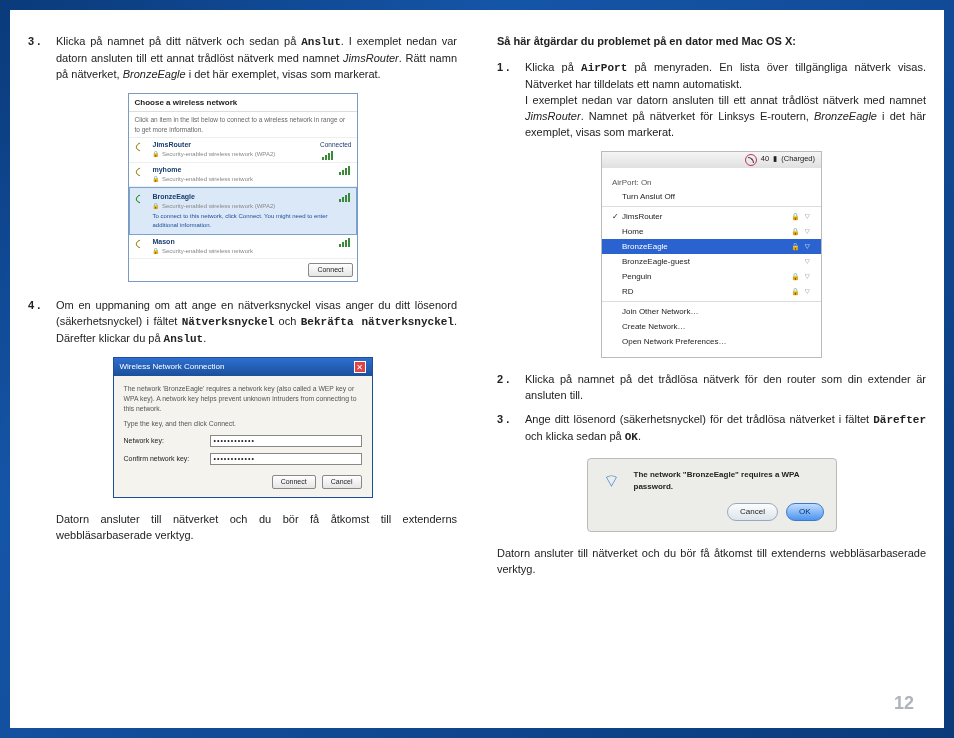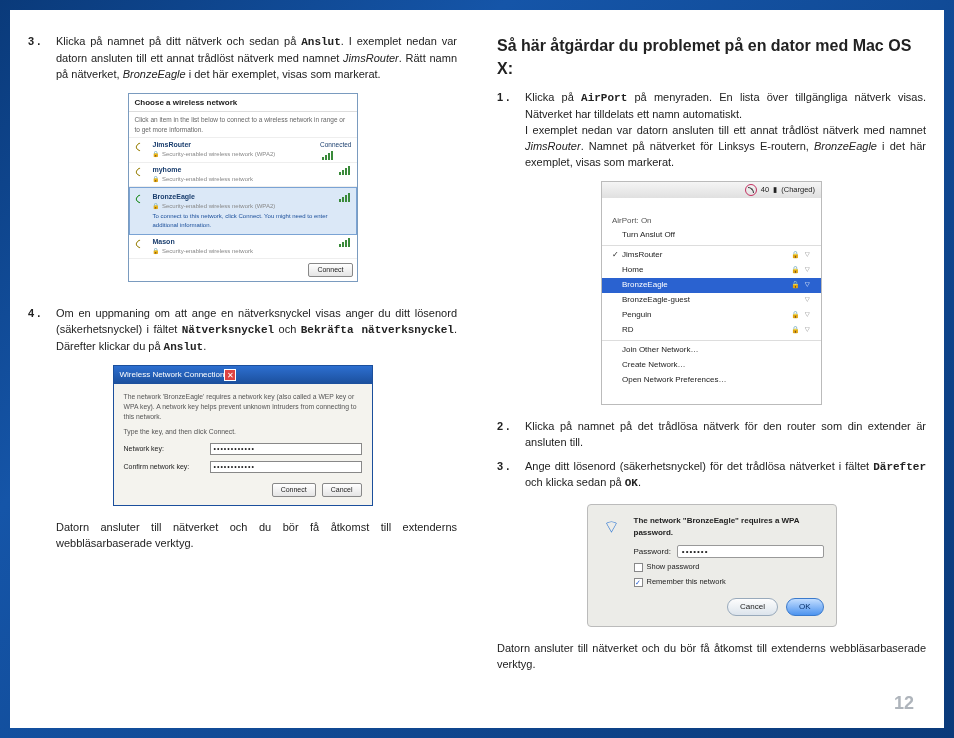--- a/index.html
+++ b/index.html
@@ -14,26 +14,26 @@
     background: linear-gradient(to bottom, #2a5c9a 0%, #1a4780 100%);
     color: #fff; height: 30px; display: flex; justify-content: space-between; align-items: center;
     padding: 0 22px; font-size: 14px;
   }
   .content { flex: 1; display: flex; padding: 24px 18px 0 18px; gap: 40px; font-size: 11px; line-height: 1.45; color: #222; position: relative; }
   .col { flex: 1; min-width: 0; }
   .step { display: flex; margin-bottom: 8px; text-align: justify; }
   .step-num { font-weight: 700; width: 28px; flex-shrink: 0; }
   .step-body { flex: 1; }
   .step-body .indent { }
-  .sub-heading { font-weight: 700; font-size: 16px; margin-bottom: 10px; }
+  .sub-heading { font-weight: 700; font-size: 11px; margin-bottom: 10px; }
   .after-fig { margin-top: 8px; padding-left: 28px; text-align: justify; }
   .b { font-weight: 700; font-family: Liberation Mono, monospace; } .i { font-style: italic; }
 
   
-  .fig1 { width: 230px; margin: 10px auto 24px; border: 1px solid #7a9bbf; font-size: 7px; background: #fff; }
+  .fig1 { width: 230px; margin: 10px auto 16px; border: 1px solid #7a9bbf; font-size: 7px; background: #fff; }
   .fig1-title { background: #fff; padding: 3px 6px; font-size: 8px; font-weight: 600; border-bottom: 1px solid #ddd; }
   .fig1-hint { padding: 3px 6px; font-size: 6.5px; color: #666; border-bottom: 1px solid #eee; }
   .fig1-item { display: flex; align-items: flex-start; padding: 2px 5px; border-bottom: 1px solid #eee; gap: 5px; }
   .fig1-item.selected { background: #dbe8f7; border: 1px solid #7aa3d4; padding: 4px 4px; margin: 0; }
   .sigicon { width: 14px; height: 12px; flex-shrink: 0; position: relative; }
   .sigicon::before {
     content: ""; position: absolute; bottom: 1px; left: 2px; width: 6px; height: 6px;
     border: 1.2px solid #9c8510; border-radius: 50%; border-top-color: transparent; border-right-color: transparent;
     transform: rotate(45deg);
   }
@@ -45,35 +45,35 @@
   .fig1-conn { color: #1a3e6e; font-size: 6.5px; }
   .bars { width: 14px; height: 10px; display: flex; gap: 1px; align-items: flex-end; justify-content: center; flex-shrink: 0; }
   .bars span { width: 2px; background: #3a8a3a; display: block; }
   .bars span:nth-child(1){height:3px}.bars span:nth-child(2){height:5px}.bars span:nth-child(3){height:7px}.bars span:nth-child(4){height:9px}
   .fig1-selmsg { color: #1a4e9a; font-size: 6px; margin-top: 2px; }
   .fig1-foot { display: flex; justify-content: flex-end; padding: 4px; }
   .winbtn { font-size: 7px; padding: 1px 8px; border: 1px solid #888; background: linear-gradient(#fff,#e5e5e5); border-radius: 2px; }
 
   
   .fig2 { width: 260px; margin: 10px auto 14px; border: 1px solid #1b4f9c; font-size: 7.5px; background: #f4f3ee; }
-  .fig2-tb { background: linear-gradient(#2d6fd0,#1b4f9c); color: #fff; font-size: 8px; padding: 3px 6px; display: flex; }
+  .fig2-tb { background: linear-gradient(#2d6fd0,#1b4f9c); color: #fff; font-size: 8px; padding: 3px 6px; display: flex; justify-content: space-between; }
   .fig2-x { background: #d44; width: 12px; height: 12px; display: flex; align-items: center; justify-content: center; font-size: 8px; border: 1px solid #fff; }
   .fig2-body { padding: 8px 10px; }
   .fig2-msg { font-size: 6.8px; color: #555; }
   .fig2-row { display: flex; align-items: center; margin-top: 6px; gap: 6px; }
   .fig2-row .lbl { width: 80px; font-size: 7px; }
   .fig2-row .inp { flex: 1; border: 1px solid #888; background: #fff; height: 12px; padding: 0 3px; font-size: 7px; letter-spacing: 1px; }
   .fig2-btns { display: flex; justify-content: flex-end; gap: 6px; margin-top: 10px; }
 
   
   .fig3 { width: 221px; margin: 10px auto 14px; border: 1px solid #bbb; background: #fff; font-size: 8px; }
   .fig3-mb { background: linear-gradient(#f5f5f5,#e0e0e0); height: 16px; display: flex; align-items: center; justify-content: flex-end; padding: 0 6px; gap: 4px; font-size: 7.5px; }
   .fig3-mb .apwifi { width: 12px; height: 12px; border: 1.3px solid #c33060; border-radius: 50%; display: flex; align-items: center; justify-content: center; }
   .fig3-mb .apwifi::before { content: ""; width: 5px; height: 5px; border: 1.2px solid #333; border-bottom: 0; border-left: 0; border-top-right-radius: 10px; }
-  .fig3-list { padding: 16px 0; }
+  .fig3-list { padding: 8px 0; }
   .fig3-row { display: flex; align-items: center; padding: 1px 10px; height: 15px; }
   .fig3-row.sel { background: #2a62d0; color: #fff; }
   .fig3-row .chk { width: 10px; }
   .fig3-row .nm { flex: 1; }
   .fig3-row .lk { font-size: 7px; margin-right: 3px; }
   .fig3-row .wf { font-size: 8px; opacity: 0.6; }
   .fig3-row.sel .wf, .fig3-row.sel .lk { opacity: 1; }
   .fig3-sep { border-top: 1px solid #ddd; margin: 2px 0; }
   .fig3-hdr { padding: 1px 10px; color: #555; }
 
@@ -296,34 +296,20 @@
         <div class="step-body">
           <span>Ange ditt lösenord (säkerhetsnyckel) för det trådlösa nätverket i fältet </span><span class="b">Därefter</span><span> och klicka sedan på </span><span class="b">OK</span><span>.</span>
         </div>
       </div>
 
       <div class="fig4">
         <div class="fig4-top">
           <div class="fig4-ico">⌔</div>
           <div class="fig4-msg">The network "BronzeEagle" requires a WPA password.</div>
         </div>
-        <div class="fig4-body">
-          <div class="fig4-prow">
-            <span class="lbl">Password:</span>
-            <span class="inp">•••••••</span>
-          </div>
-          <div class="fig4-cb">
-              <span class="box"></span>
-              <span>Show password</span>
-            </div>
-          <div class="fig4-cb">
-              <span class="box">✓</span>
-              <span>Remember this network</span>
-            </div>
-        </div>
         <div class="fig4-btns">
           <span class="aquabtn">Cancel</span>
           <span class="aquabtn primary">OK</span>
         </div>
       </div>
 
       <div class="after-fig" style="padding-left:0">Datorn ansluter till nätverket och du bör få åtkomst till extenderns webbläsarbaserade verktyg.</div>
     </div>
 
     <div class="page-num">12</div>

